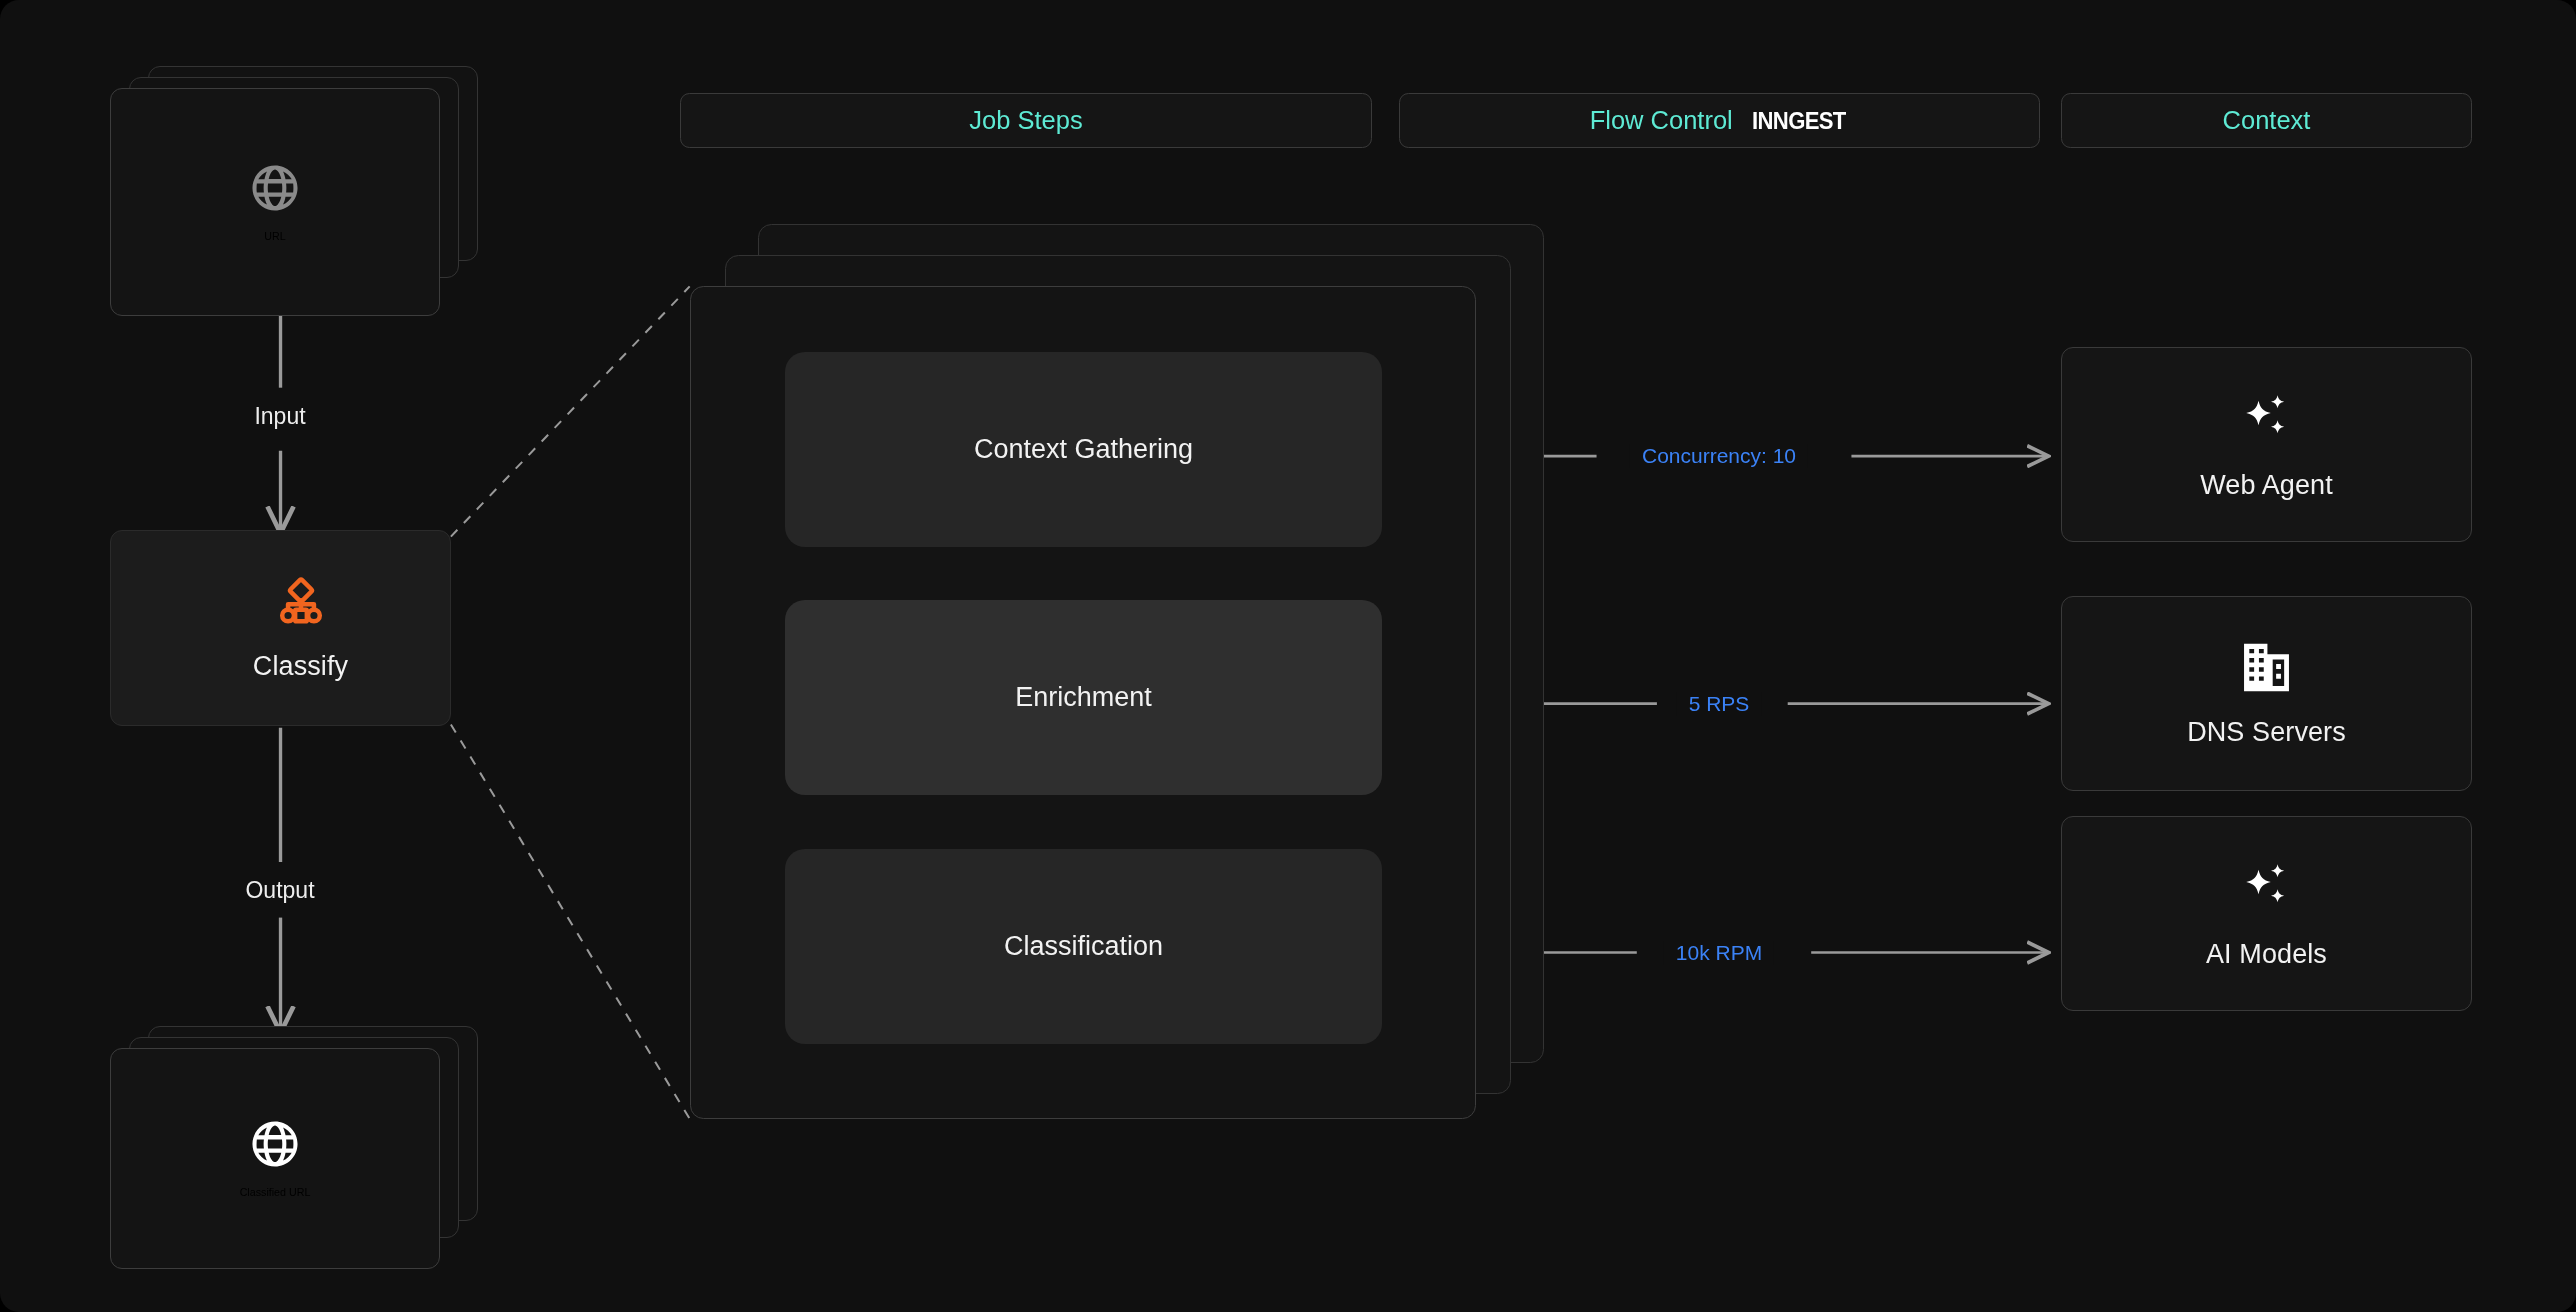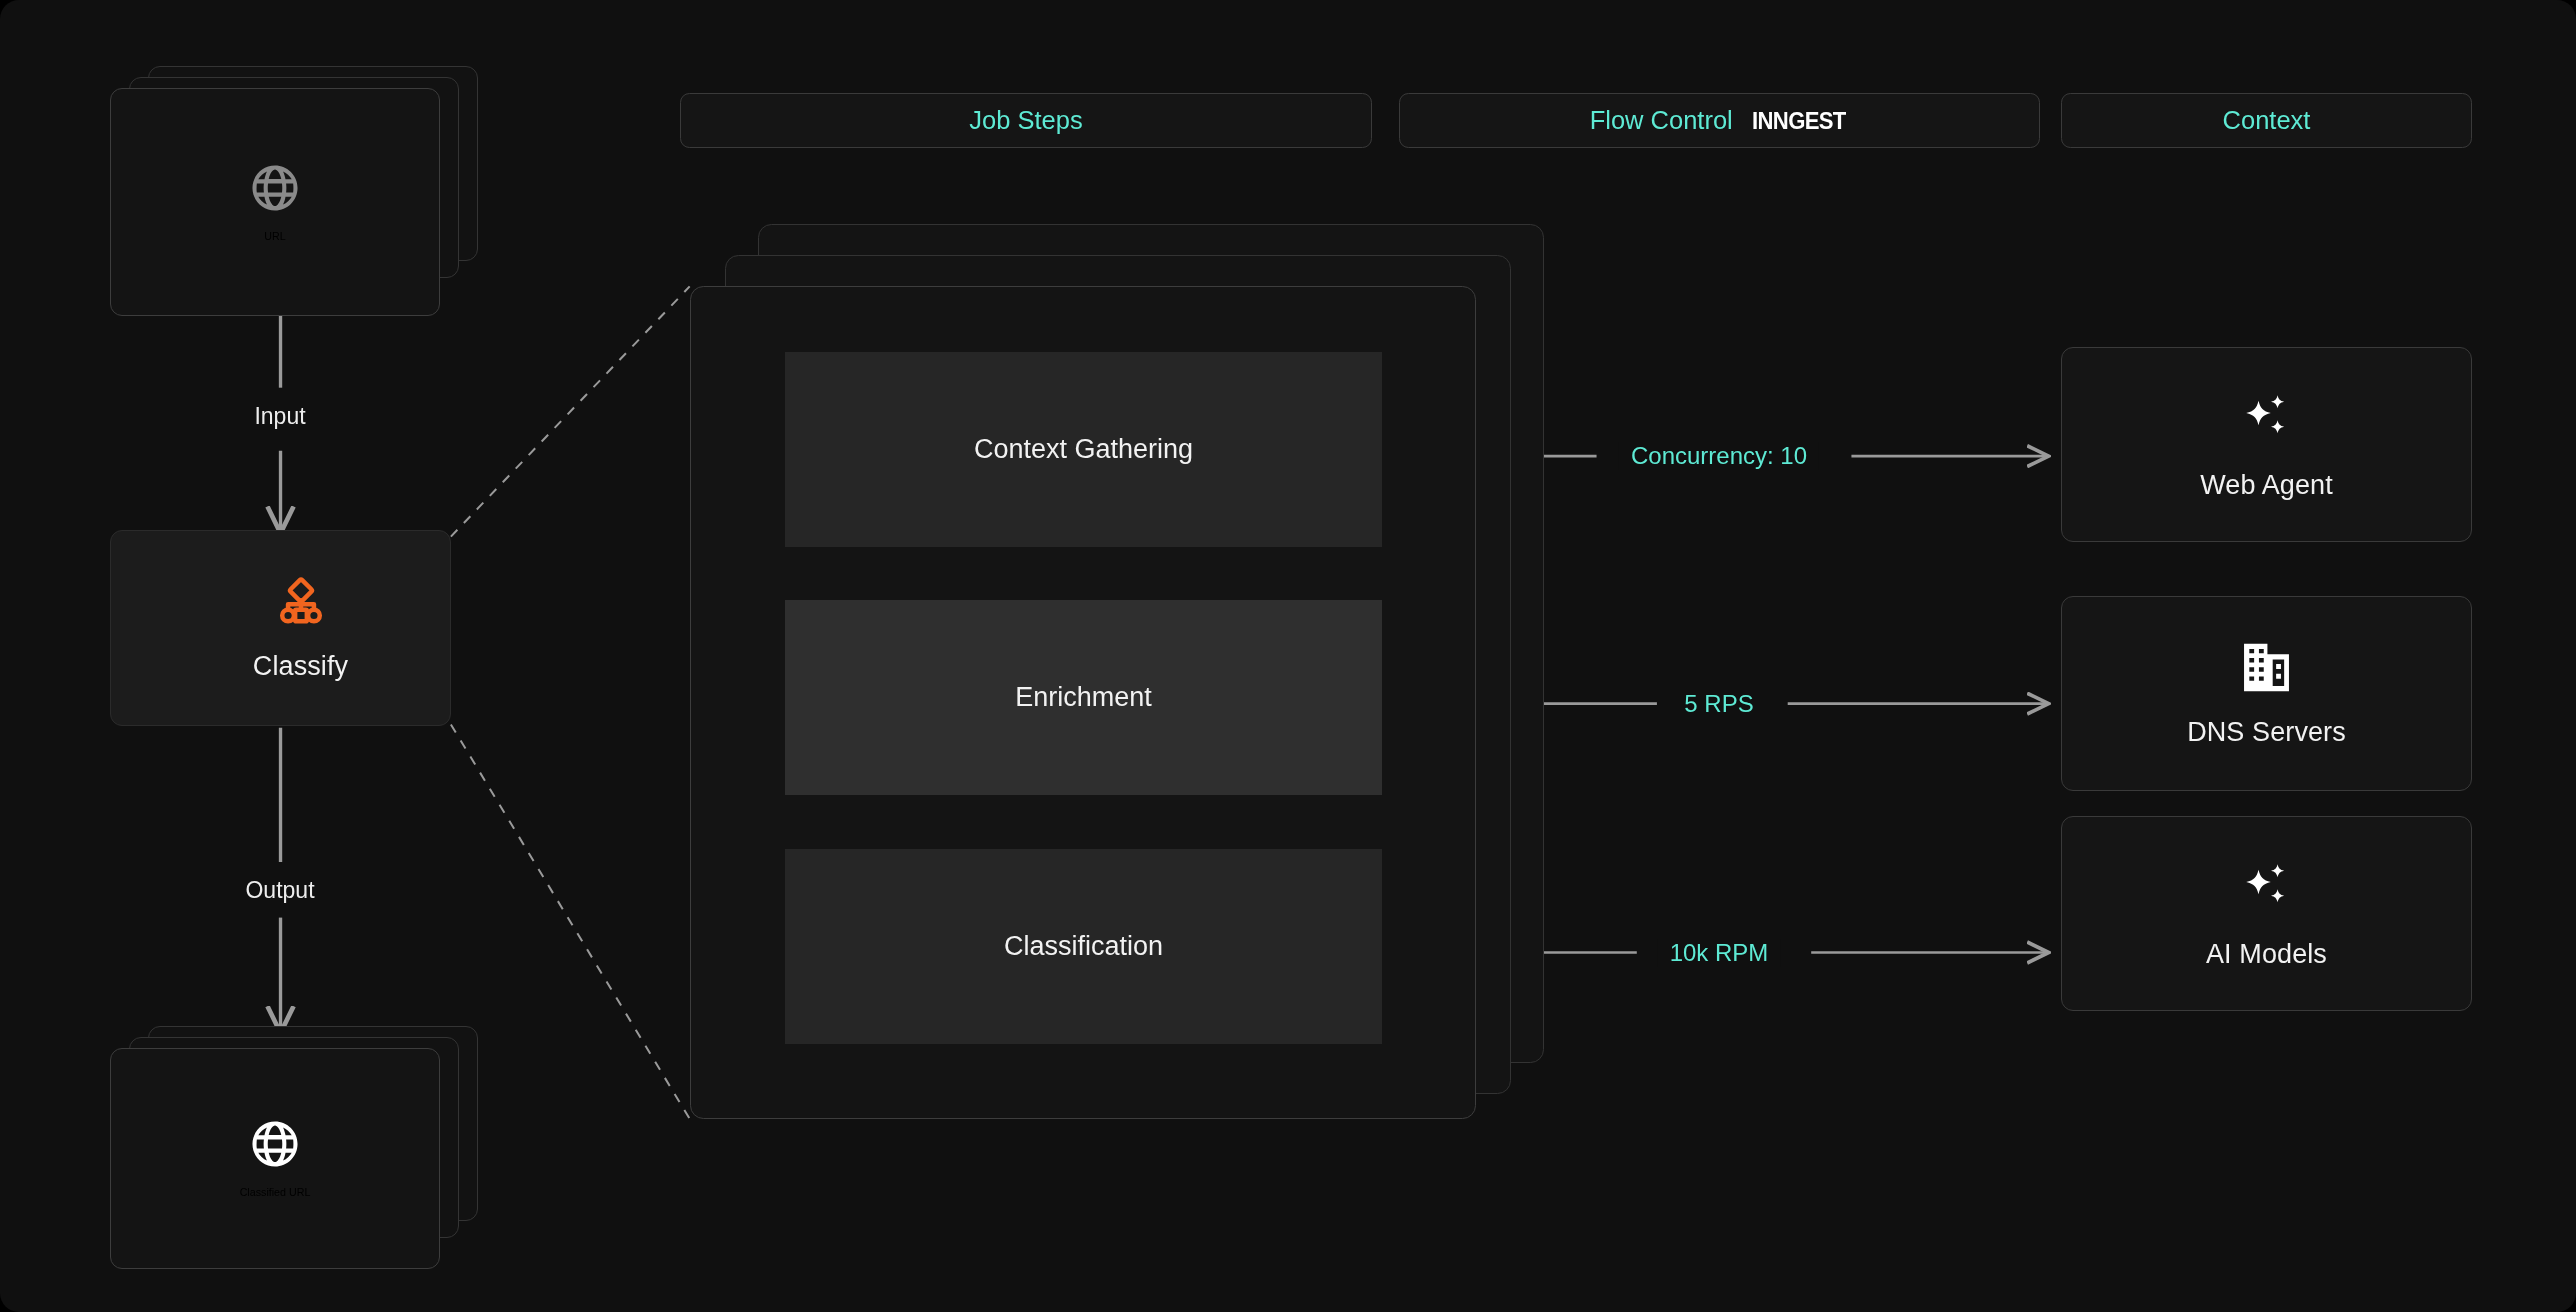--- a/index.html
+++ b/index.html
@@ -89,40 +89,40 @@
     border-radius:13.4px;
   }
   .panel-front {
     position:absolute;
     background:#141414;
     border:1.3px solid #3d3d3d;
     border-radius:13.4px;
   }
   .step {
     position:absolute;
-    border-radius:0;
+    border-radius:20px;
     display:flex;
     align-items:center;
     justify-content:center;
     text-align:center;
   }
   .step span { font-size:27px; color:#f2f2f2; white-space:nowrap; }
 
   
   .edge-label {
     position:absolute;
     font-size:23px;
     color:#ededed;
     white-space:nowrap;
     transform:translate(-50%,-50%);
   }
   .flow-label {
     position:absolute;
-    font-size:24px;
-    color:#5eead4;
+    font-size:21px;
+    color:#3b82f6;
     white-space:nowrap;
     transform:translate(-50%,-50%);
     background:#101010;
     padding:0 12px;
   }
   svg.icon { display:block; }
 </style>
 </head>
 <body>
 

